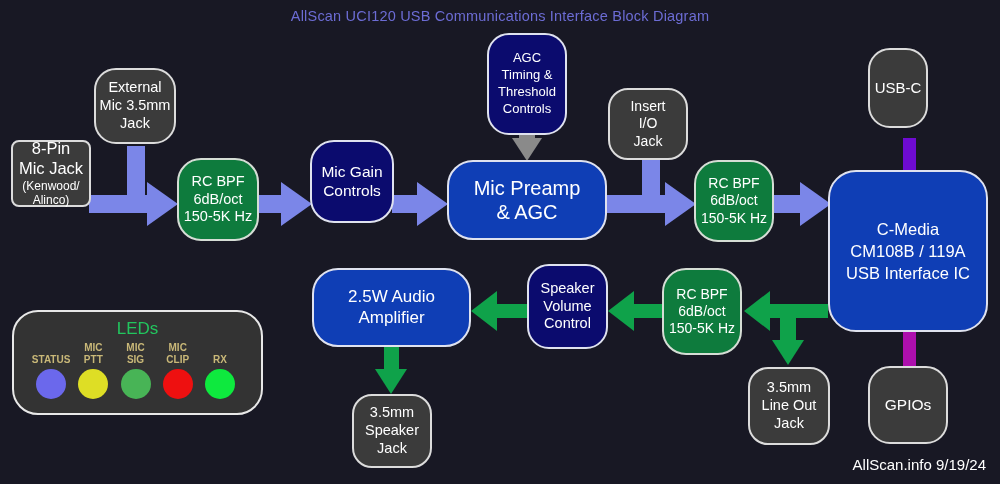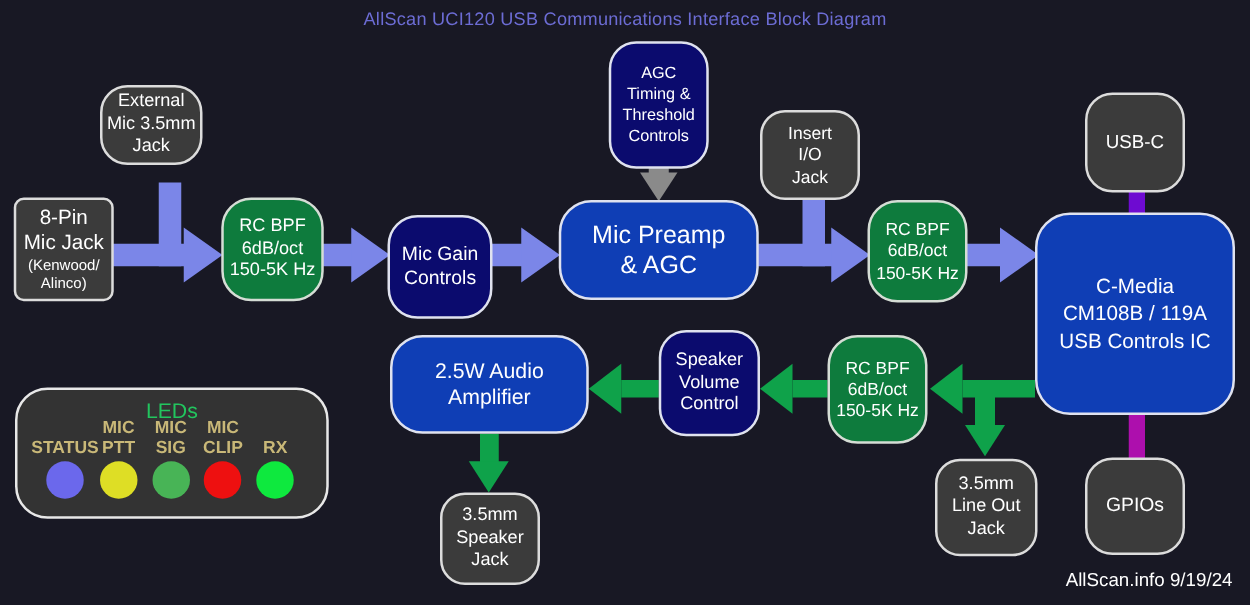--- a/index.html
+++ b/index.html
@@ -39,21 +39,21 @@
     box-sizing:border-box; background:#333333; border:2px solid #e8e8e8;
     border-radius:26px; display:flex; flex-direction:column; align-items:center;
   }
   .led-title { color:#22c55e; font-size:17px; margin-top:7px; }
   .led-row {
     display:flex; width:100%; box-sizing:border-box;
     padding:2px 20px 0 16px; justify-content:space-between;
   }
   .led-col { display:flex; flex-direction:column; align-items:center; width:44px; }
   .led-label {
-    color:#c9b878; font-size:14px; font-weight:bold; text-align:center;
+    color:#c9b878; font-size:10px; font-weight:bold; text-align:center;
     white-space:pre-line; line-height:1.15; height:24px;
     display:flex; flex-direction:column; justify-content:flex-end;
   }
   .led-dot { width:30px; height:30px; border-radius:50%; margin-top:4px; }
 </style>
 </head>
 <body>
 
 <div class="canvas">
 
@@ -90,59 +90,59 @@
 
   <div class="bar bgreen" style="left:634px;top:304px;width:28px;height:14px"></div>
   <div class="tri tri-left-green" style="left:608px;top:291px"></div>
 
   <div class="bar bgreen" style="left:497px;top:304px;width:30px;height:14px"></div>
   <div class="tri tri-left-green" style="left:471px;top:291px"></div>
 
   <div class="bar bgreen" style="left:384px;top:347px;width:15px;height:24px"></div>
   <div class="tri tri-down-green" style="left:375px;top:369px"></div>
 
-  <div class="block gray" style="left:80px;top:68px;width:82px;height:64px;border-radius:22px;font-size:14.5px">External
+  <div class="block gray" style="left:94px;top:68px;width:82px;height:76px;border-radius:22px;font-size:14.5px">External
 Mic 3.5mm
 Jack</div>
 
-  <div class="block gray" style="left:11px;top:158px;width:80px;height:83px;border-radius:8px">
+  <div class="block gray" style="left:11px;top:140px;width:80px;height:67px;border-radius:8px">
     <div style="font-size:16.5px;line-height:1.2">8-Pin
 Mic Jack</div>
     <div style="font-size:12px;line-height:1.2">(Kenwood/
 Alinco)</div>
   </div>
 
   <div class="block green" style="left:177px;top:158px;width:82px;height:83px;border-radius:24px;font-size:14.5px">RC BPF
 6dB/oct
 150-5K Hz</div>
 
-  <div class="block navy" style="left:310px;top:172px;width:84px;height:83px;border-radius:24px;font-size:15.5px">Mic Gain
+  <div class="block navy" style="left:310px;top:140px;width:84px;height:83px;border-radius:24px;font-size:15.5px">Mic Gain
 Controls</div>
 
   <div class="block navy" style="left:487px;top:33px;width:80px;height:102px;border-radius:22px;font-size:13px;line-height:1.3">AGC
 Timing &amp;
 Threshold
 Controls</div>
 
   <div class="block blue" style="left:447px;top:160px;width:160px;height:80px;border-radius:26px;font-size:20px">Mic Preamp
 &amp; AGC</div>
 
   <div class="block gray" style="left:608px;top:88px;width:80px;height:72px;border-radius:20px;font-size:14px">Insert
 I/O
 Jack</div>
 
   <div class="block green" style="left:694px;top:160px;width:80px;height:82px;border-radius:24px;font-size:14px">RC BPF
 6dB/oct
 150-5K Hz</div>
 
   <div class="block blue" style="left:828px;top:170px;width:160px;height:162px;border-radius:28px;font-size:16.5px;line-height:1.35">C-Media
 CM108B / 119A
-USB Controls IC</div>
+USB Interface IC</div>
 
-  <div class="block gray" style="left:868px;top:74px;width:80px;height:80px;border-radius:22px;font-size:15px">USB-C</div>
+  <div class="block gray" style="left:868px;top:48px;width:60px;height:80px;border-radius:22px;font-size:15px">USB-C</div>
 
   <div class="block gray" style="left:868px;top:366px;width:80px;height:78px;border-radius:22px;font-size:15.5px">GPIOs</div>
 
   <div class="block gray" style="left:748px;top:367px;width:82px;height:78px;border-radius:20px;font-size:14.5px">3.5mm
 Line Out
 Jack</div>
 
   <div class="block green" style="left:662px;top:268px;width:80px;height:87px;border-radius:24px;font-size:14px">RC BPF
 6dB/oct
 150-5K Hz</div>

